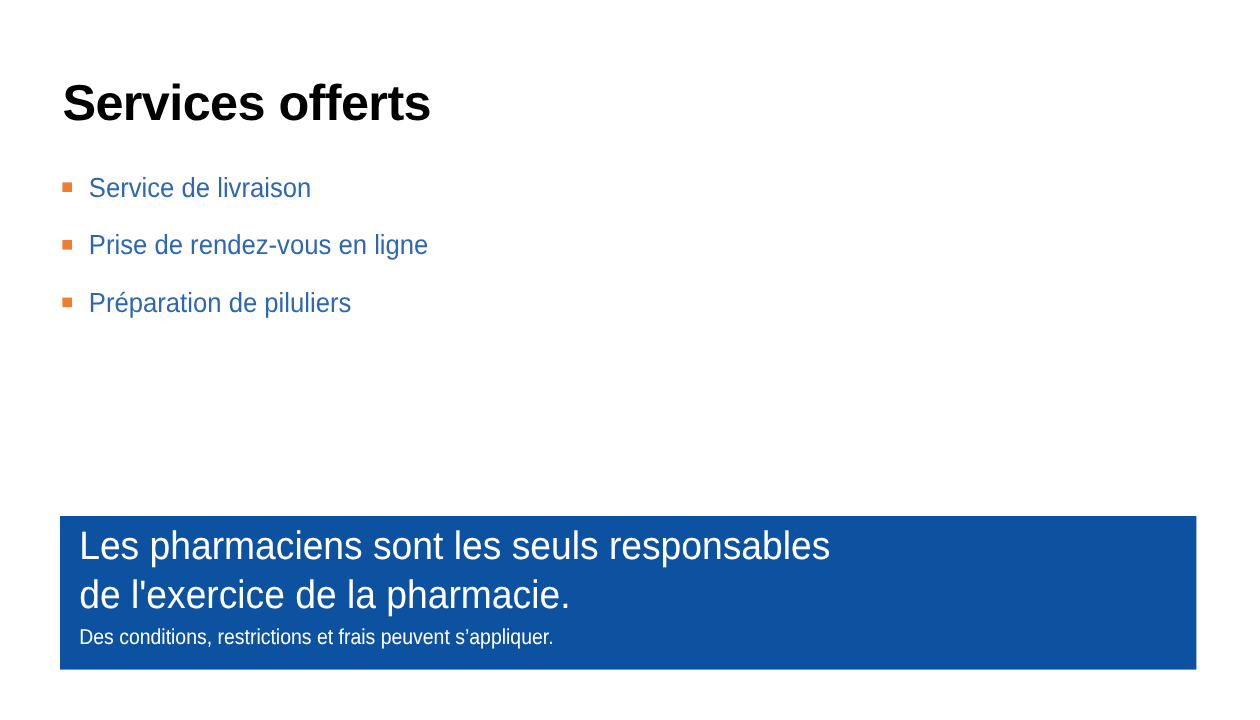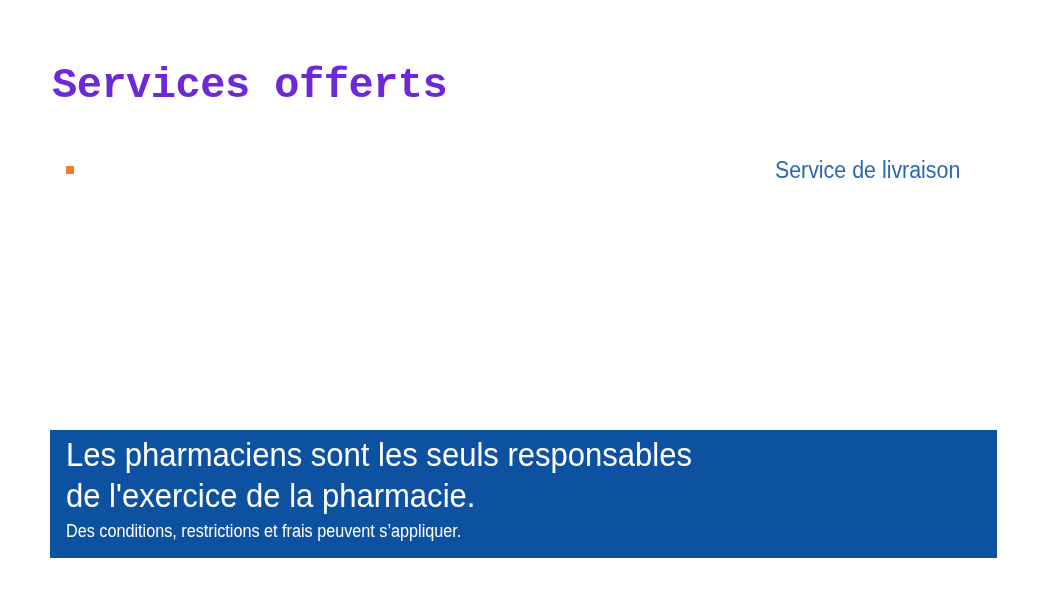--- a/index.html
+++ b/index.html
@@ -18,39 +18,38 @@
     width: 1050px;
     height: 600px;
     background: #ffffff;
   }
 
   
   .slide-title {
     position: absolute;
     left: 52px;
     top: 62px;
-    font-family: Liberation Mono, monospace;
+    font-family: Liberation Sans, sans-serif;
     font-weight: bold;
     font-size: 42px;
     line-height: 48px;
     letter-spacing: -0.5px;
-    color: #6d28d9;
+    color: #000000;
     white-space: nowrap;
   }
 
   
   .bullet-list {
     position: absolute;
     left: 52px;
     top: 142px;
     width: 960px;
-    margin: 14px;
+    margin: 0;
     padding: 0;
     list-style: none;
-    text-align: right;
   }
   .bullet-item {
     display: flex;
     align-items: flex-start;
     height: 48px;
   }
   .bullet-marker {
     flex: 0 0 auto;
     width: 8px;
     height: 8px;
@@ -113,22 +112,30 @@
   <div class="slide-title">Services offerts</div>
 
   <ul class="bullet-list">
 
     <li class="bullet-item">
       <span class="bullet-marker"></span>
       <span class="bullet-text">Service de livraison</span>
     </li>
 
 
+    <li class="bullet-item">
+      <span class="bullet-marker"></span>
+      <span class="bullet-text">Prise de rendez-vous en ligne</span>
+    </li>
 
 
+    <li class="bullet-item">
+      <span class="bullet-marker"></span>
+      <span class="bullet-text">Préparation de piluliers</span>
+    </li>
 
   </ul>
 
   <div class="banner">
     <div class="banner-headline">
       <span class="banner-headline-line">Les pharmaciens sont les seuls responsables</span>
       <span class="banner-headline-line">de l'exercice de la pharmacie.</span>
     </div>
     <div class="banner-finecopy">Des conditions, restrictions et frais peuvent s’appliquer.</div>
   </div>

